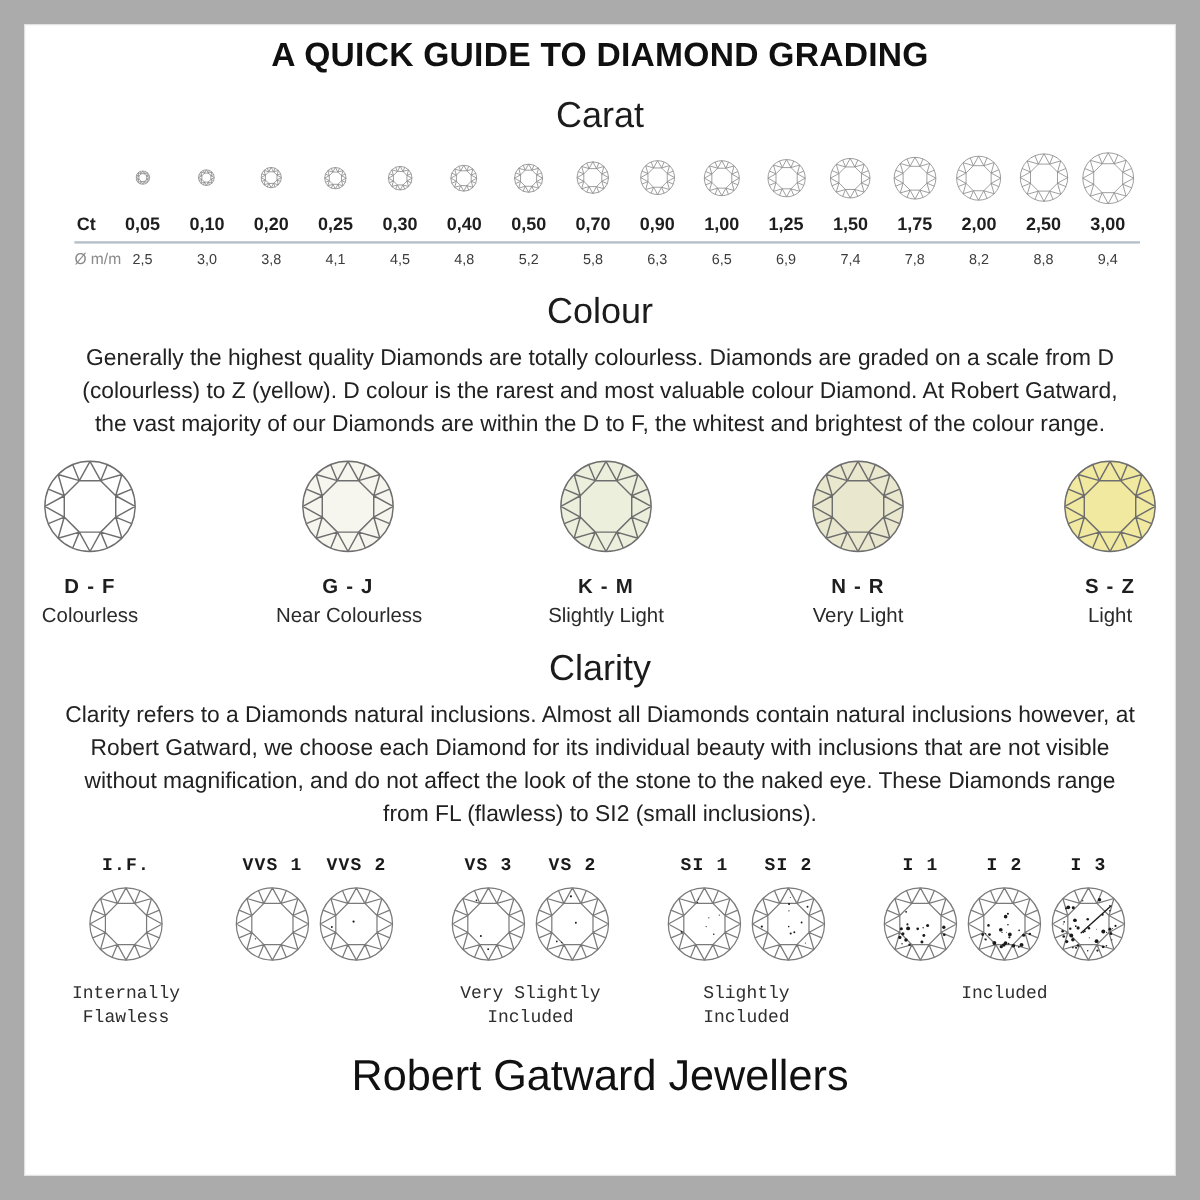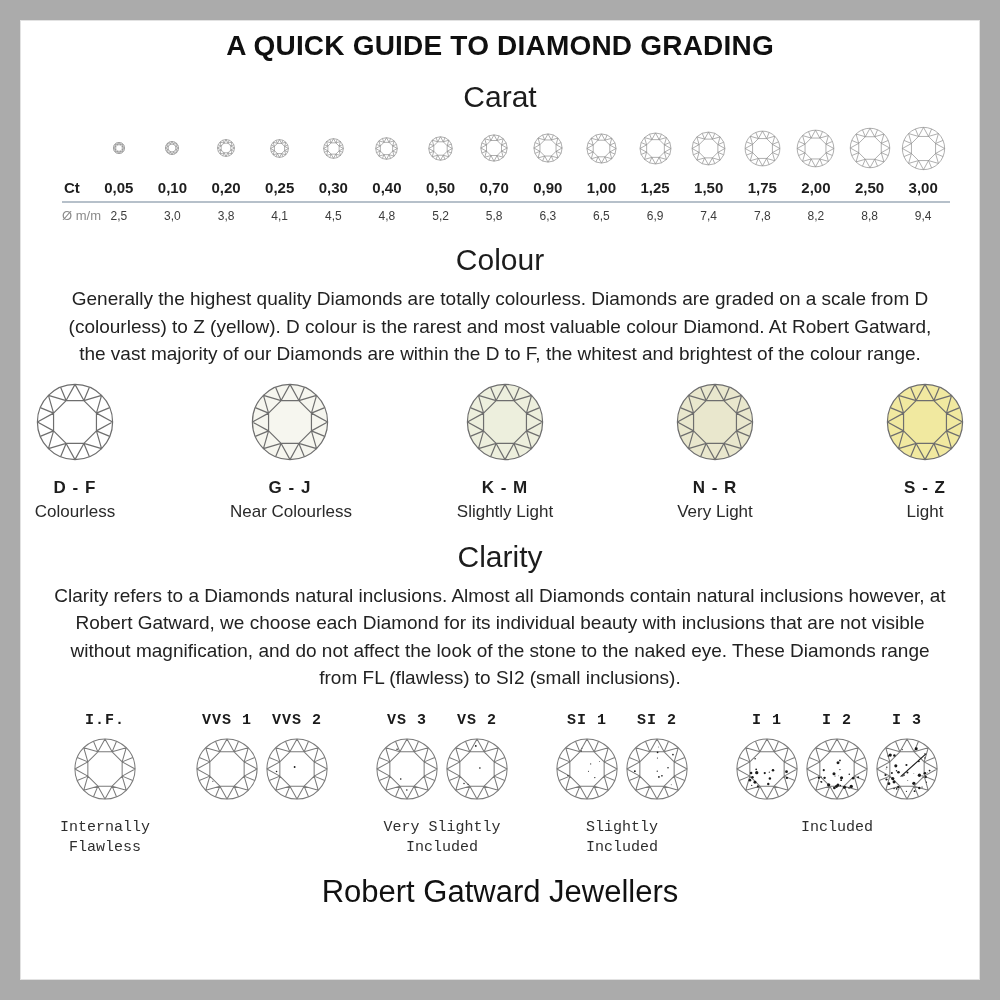--- a/index.html
+++ b/index.html
@@ -25,21 +25,21 @@
   .colour-item .range{display:block;margin-top:12px;font-weight:700;font-size:17px;letter-spacing:1px;}
   .colour-item .cdesc{display:block;margin-top:4px;font-size:17px;color:#2a2a2a;white-space:nowrap;}
   
   .clarity-row{display:flex;justify-content:center;align-items:flex-start;gap:44px;margin-top:20px;font-family:Liberation Mono, monospace;}
   .clarity-group{display:flex;flex-direction:column;align-items:center;}
   .stones{display:flex;gap:4px;}
   .stone{width:66px;display:flex;flex-direction:column;align-items:center;}
   .stone .grade{font-weight:700;font-size:15px;letter-spacing:1px;color:#1a1a1a;}
   .stone svg{margin-top:8px;}
   .clarity-caption{margin-top:12px;font-size:15px;line-height:1.35;color:#2e2e2e;}
-  footer{margin-top:16px;font-size:31px;font-weight:400;color:#111;}
+  footer{margin-top:16px;font-size:36px;font-weight:400;color:#111;}
 </style>
 </head>
 <body>
 
 <div class="frame">
   <h1>A QUICK GUIDE TO DIAMOND GRADING</h1>
 
   <section>
     <h2>Carat</h2>
     <div class="carat-table">

